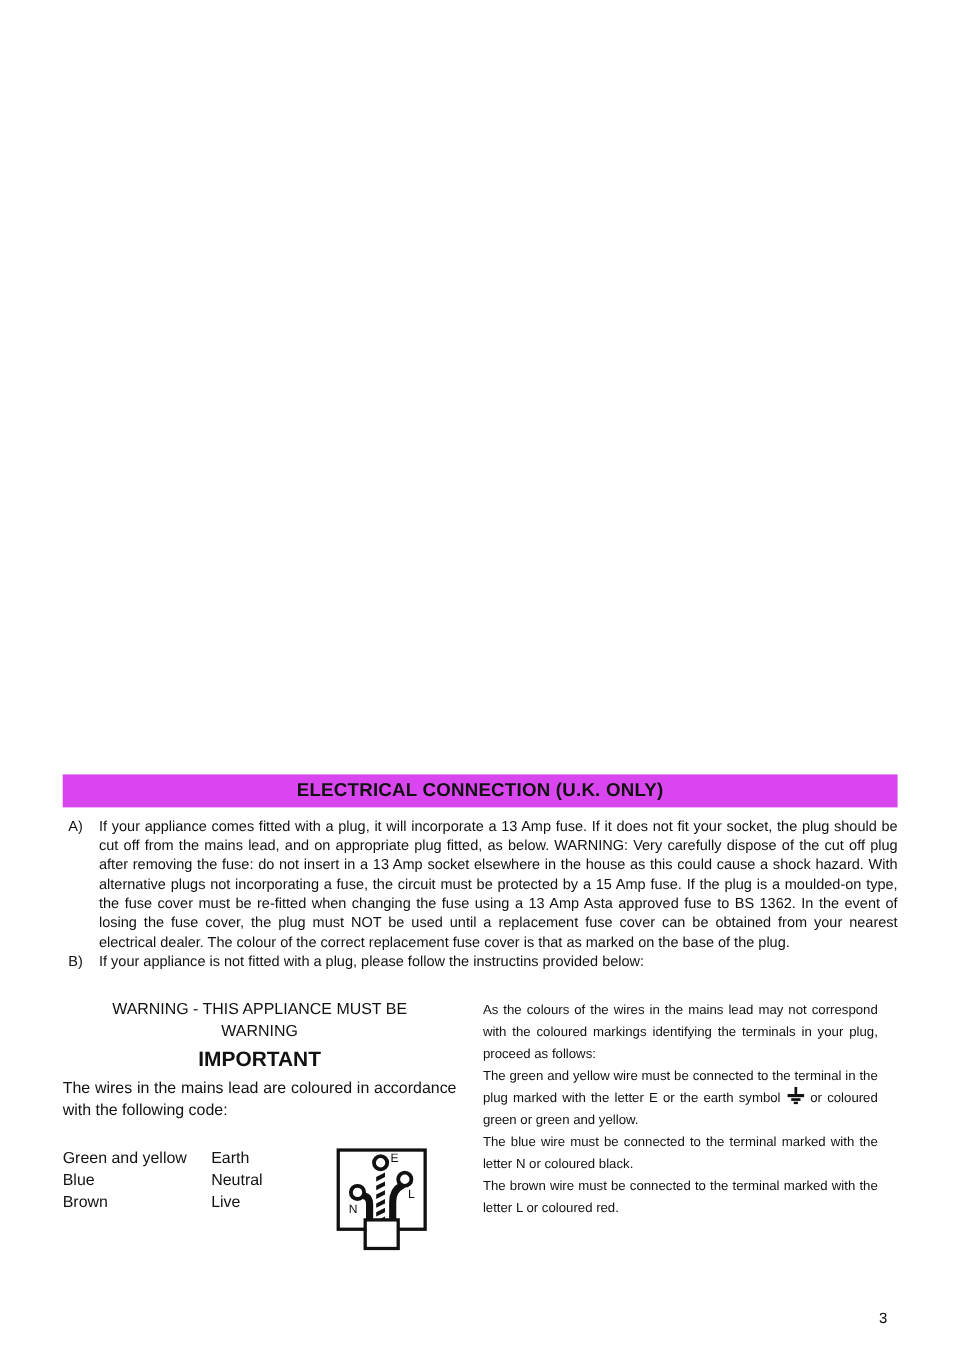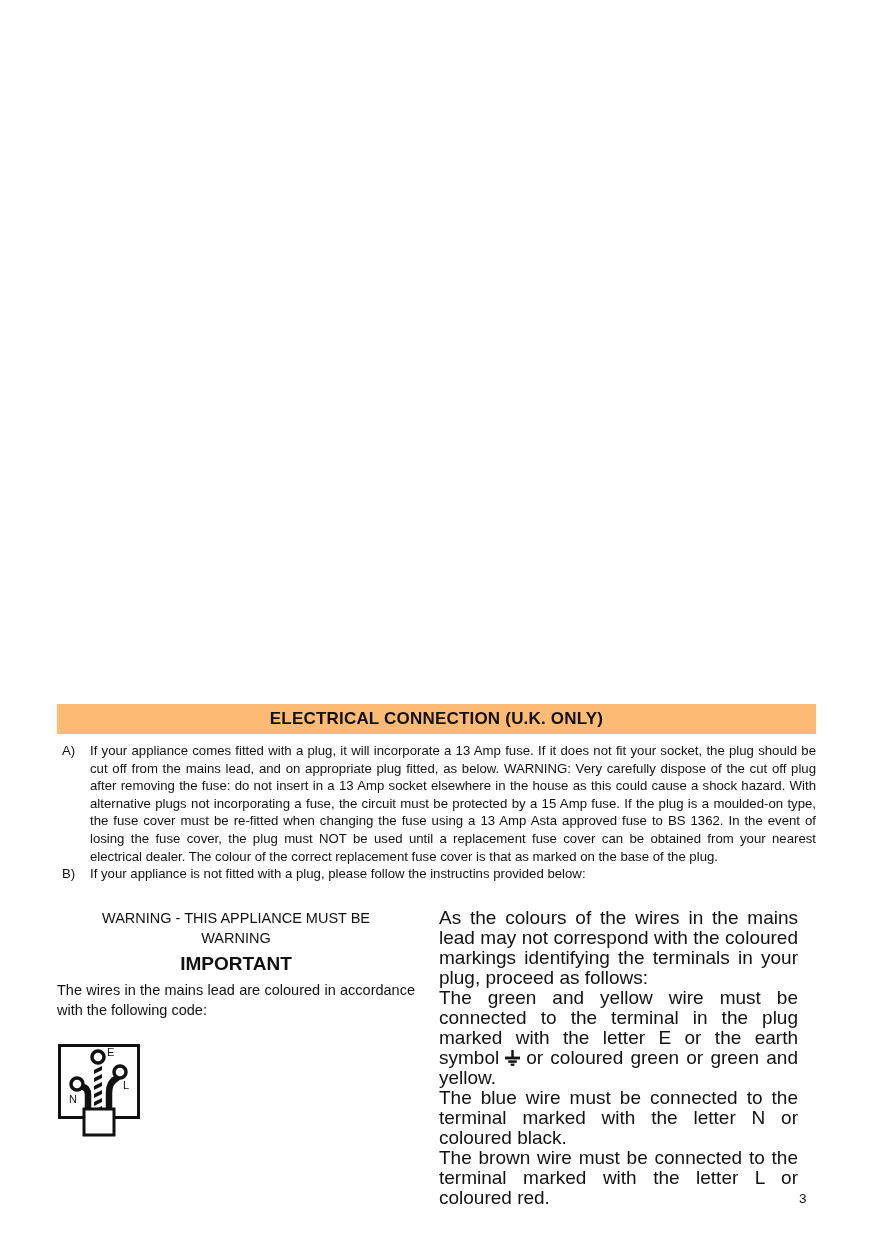--- a/index.html
+++ b/index.html
@@ -11,21 +11,21 @@
     color: #111111;
     overflow: hidden;
   }
   .content {
     position: absolute;
     left: 57px; top: 704px;
     width: 759px;
   }
   .title-bar {
     height: 30px;
-    background: #fdba74;
+    background: #d946ef;
     display: flex;
     align-items: center;
     justify-content: center;
   }
   .title-bar .title {
     font-size: 17px;
     font-weight: bold;
     letter-spacing: 0.2px;
   }
   .instr-list { margin-top: 8px; }
@@ -64,21 +64,21 @@
   .bottom-row {
     display: flex;
     margin-top: 23px;
     align-items: flex-start;
   }
   .wire-table { flex: 1; font-size: 14.5px; line-height: 20px; }
   .wire-row { display: flex; }
   .wire-cell { width: 135px; }
   .plug-figure { flex: none; margin-right: 26px; }
   .rc-para {
-    font-size: 19px;
+    font-size: 12px;
     line-height: 20px;
     text-align: justify;
   }
   .earth-symbol {
     display: inline-block;
     vertical-align: -2px;
     margin: 0 4px;
   }
   .page-number {
     position: absolute;
@@ -111,20 +111,34 @@
 
     <div class="col-left">
       <div class="warning-block">
         <span style="display:block">WARNING - THIS APPLIANCE MUST BE</span>
         <span style="display:block">WARNING</span>
       </div>
       <div class="important-heading">IMPORTANT</div>
       <div class="code-intro">The wires in the mains lead are coloured in accordance with the following code:</div>
 
       <div class="bottom-row">
+        <div class="wire-table">
+          <div class="wire-row">
+            <span class="wire-cell">Green and yellow</span>
+            <span>Earth</span>
+          </div>
+          <div class="wire-row">
+            <span class="wire-cell">Blue</span>
+            <span>Neutral</span>
+          </div>
+          <div class="wire-row">
+            <span class="wire-cell">Brown</span>
+            <span>Live</span>
+          </div>
+        </div>
 
         <div class="plug-figure">
           <svg width="84" height="94" viewBox="0 0 84 94">
 
             <rect x="2.5" y="2.5" width="79" height="72" fill="#ffffff" stroke="#111111" stroke-width="3"></rect>
 
             <g fill="#111111">
               <polygon points="37,27 45,23 45,27 37,31"></polygon>
               <polygon points="37,35 45,31 45,35 37,39"></polygon>
               <polygon points="37,43 45,39 45,43 37,47"></polygon>

